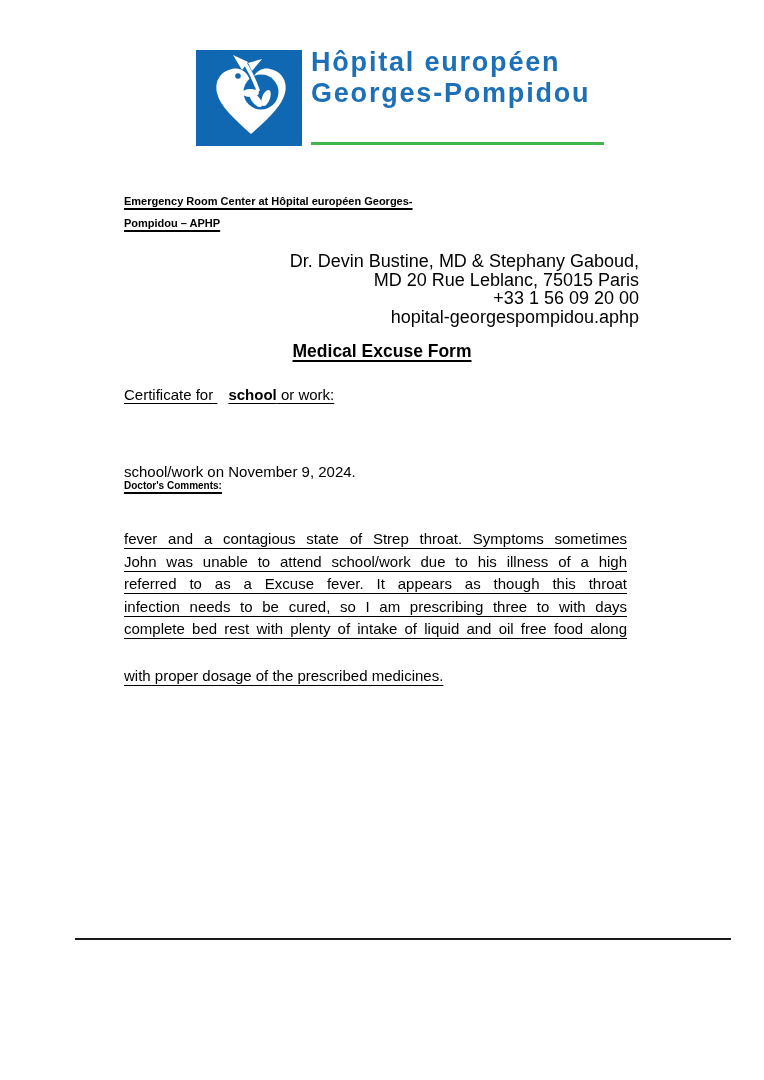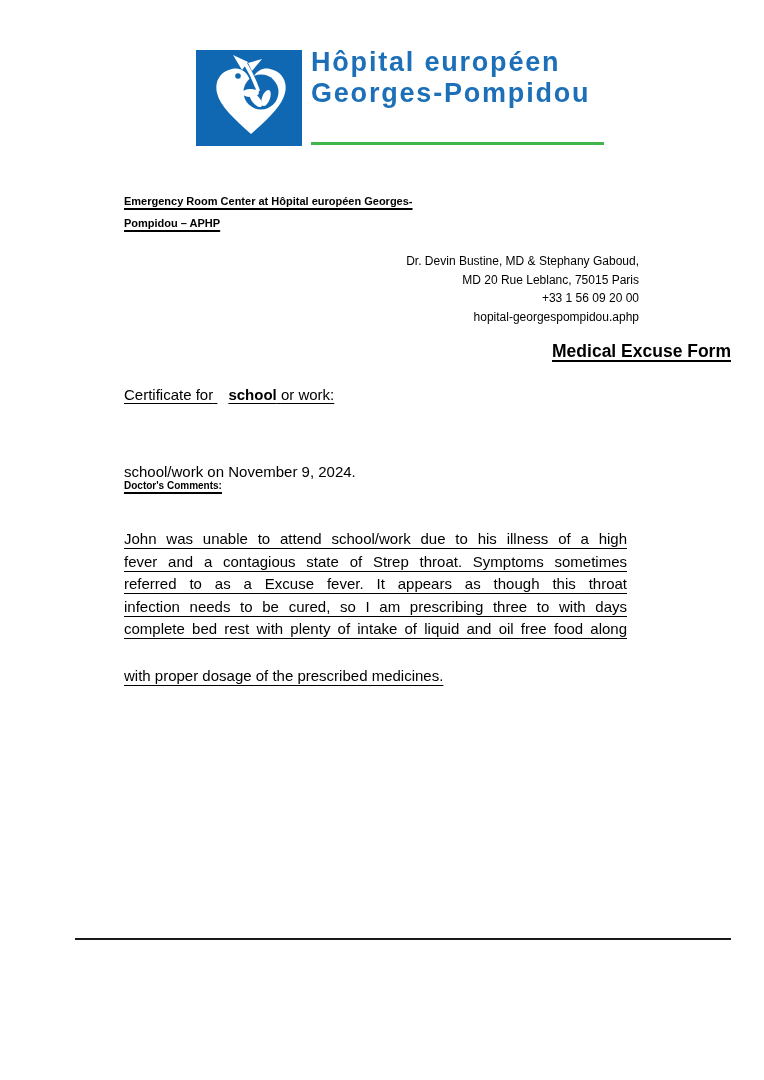--- a/index.html
+++ b/index.html
@@ -62,29 +62,29 @@
   .doc-title .u-line {
     text-decoration: underline;
     text-decoration-thickness: 1.6px;
     text-underline-offset: 3px;
   }
 
   .contact {
     position: absolute;
     right: 92px; top: 252px;
     text-align: right;
-    font-size: 12px;
+    font-size: 18px;
     line-height: 18.5px;
     color: #000;
   }
 
   .form-title {
     position: absolute;
     left: 0; right: 0; top: 341px;
-    text-align: right;
+    text-align: center;
     font-size: 17.5px;
     font-weight: bold;
     color: #000;
     text-decoration: underline;
     text-decoration-thickness: 1.6px;
     text-underline-offset: 3px;
   }
 
   
   .certificate {
@@ -202,22 +202,22 @@
 
   <p class="certificate"><span>Certificate for</span> <strong class="cert-bold">school</strong> <span>or work:</span></p>
 
   <div class="care">
     <div class="jline-last">school/work on November 9, 2024.</div>
   </div>
 
   <h3 class="comments-label">Doctor's Comments:</h3>
 
   <div class="comments">
+    <div class="jline">fever and a contagious state of Strep throat. Symptoms sometimes</div>
     <div class="jline">John was unable to attend school/work due to his illness of a high</div>
-    <div class="jline">fever and a contagious state of Strep throat. Symptoms sometimes</div>
     <div class="jline">referred to as a Excuse fever. It appears as though this throat</div>
     <div class="jline">infection needs to be cured, so I am prescribing three to with days</div>
     <div class="jline">complete bed rest with plenty of intake of liquid and oil free food along</div>
     <div class="jline-last">with proper dosage of the prescribed medicines.</div>
   </div>
 
   <div class="footer-rule"></div>
 
 </div>
 

